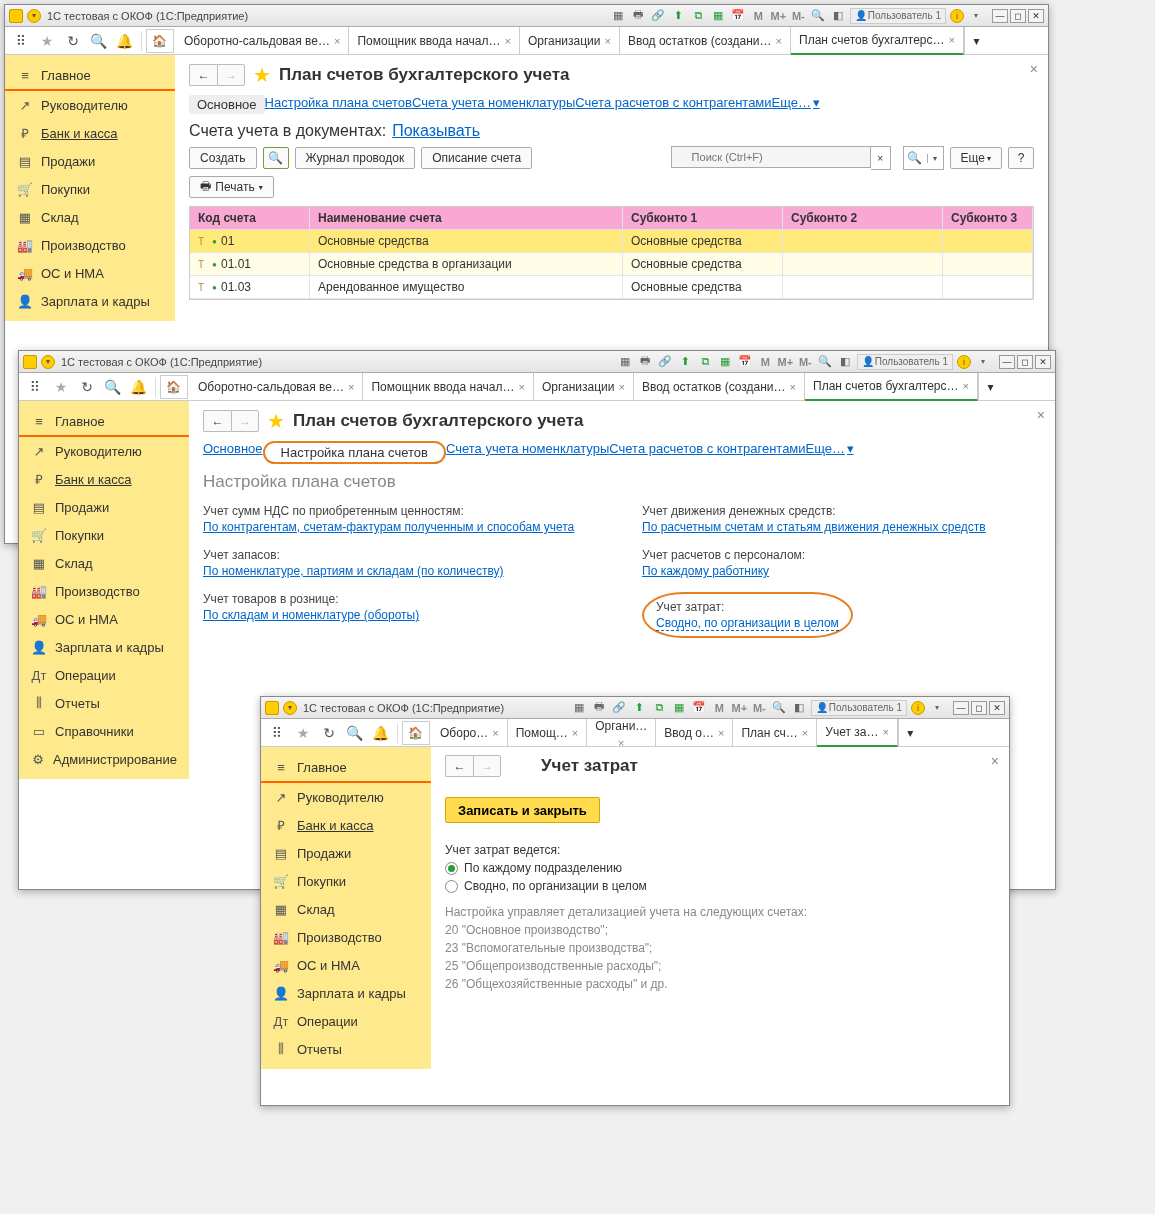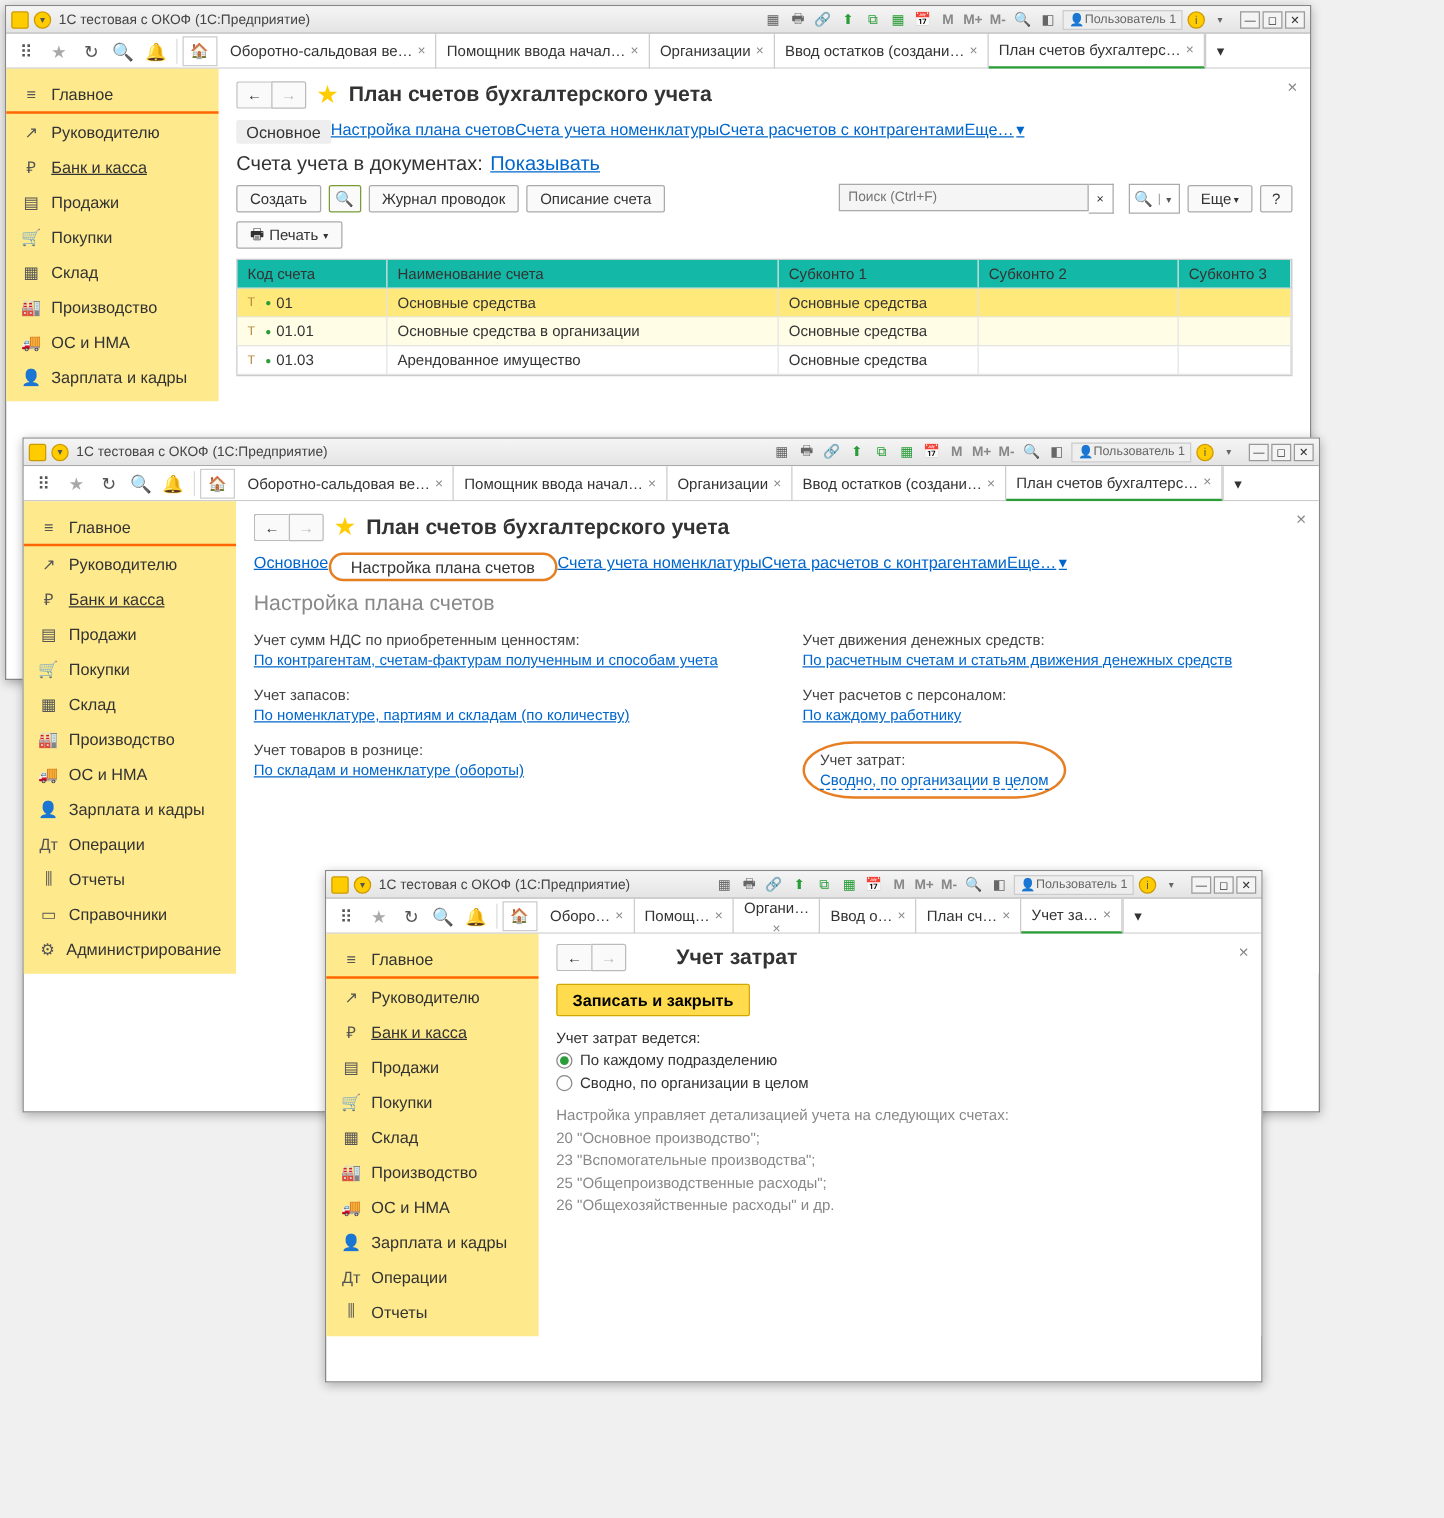--- a/index.html
+++ b/index.html
@@ -48,26 +48,26 @@
   .more-arrow{color:#0066cc;margin-left:2px;}
   .doc-row{display:flex;align-items:center;gap:6px;margin-bottom:6px;font-size:16px;}
   .doc-row a{color:#0066cc;text-decoration:underline;cursor:pointer;}
   .btnrow{display:flex;gap:6px;align-items:center;margin-bottom:6px;}
   .btn{height:22px;padding:0 10px;border:1px solid #aaa;background:#fafafa;font-size:12px;display:inline-flex;align-items:center;cursor:pointer;border-radius:2px;}
   .btn.green{border-color:#7a9a3a;}
   .btn.icon-only{width:26px;padding:0;justify-content:center;}
   .btnrow .srch{flex:0 0 auto;margin-left:auto;}
   .search-combo{display:flex;align-items:center;border:1px solid #aaa;height:24px;}
   .search-combo .drop{width:16px;border-left:1px solid #aaa;display:flex;align-items:center;justify-content:center;font-size:8px;color:#555;}
-  .search-input{width:200px;height:22px;border:1px solid #aaa;padding:0 7px;font-size:11px;background:#f5f5f5;}
+  .search-input{width:200px;height:22px;border:1px solid #aaa;padding:0 20px;font-size:11px;background:#f5f5f5;}
   .search-x{width:20px;height:24px;border:1px solid #aaa;border-left:none;display:flex;align-items:center;justify-content:center;font-size:10px;}
   .print-row{margin-bottom:8px;}
   .table{border:1px solid #ccc;width:100%;font-size:12px;}
   .table-row{display:flex;border-bottom:1px solid #e4e4e4;}
-  .table-row.head{background:#14b8a6;}
+  .table-row.head{background:#f9a8d4;font-weight:bold;}
   .table-row.sel{background:#ffe97a;}
   .table-row.alt{background:#fffde6;}
   .cell{padding:4px 8px;border-right:1px solid #e4e4e4;display:flex;align-items:center;}
   .c1{width:120px;}.c2{flex:1;}.c3{width:160px;}.c4{width:160px;}.c5{width:90px;}
   .cell .t-ico{color:#b5863a;font-size:10px;margin-right:4px;}
   .cell .dot{color:#2a9d38;font-size:8px;margin:0 4px;}
   .section-title{font-size:17px;color:#888;margin:6px 0 12px;}
   .cfg-grid{display:grid;grid-template-columns:1fr 1fr;gap:4px 40px;font-size:12px;}
   .cfg-label{color:#444;margin-bottom:2px;}
   .cfg-link{color:#0066cc;text-decoration:underline;cursor:pointer;margin-bottom:10px;}
@@ -523,21 +523,21 @@
         </div>
       </div>
     <div class="main innermain">
       <span class="close-page">×</span>
       <div class="navback">
         <span class="navback-btn first">←</span>
         <span class="navback-btn last">→</span>
         <span style="width:40px;"></span>
         <span class="page-title">Учет затрат</span>
       </div>
-      <div style="margin:10px 0;">
+      <div style="margin:20px 0;">
         <button class="yellow-btn">Записать и закрыть</button>
       </div>
       <div style="margin-bottom:4px;">Учет затрат ведется:</div>
       <div class="radio-row">
         <span class="radio on"></span>
         <span>По каждому подразделению</span>
       </div>
       <div class="radio-row">
         <span class="radio"></span>
         <span>Сводно, по организации в целом</span>

